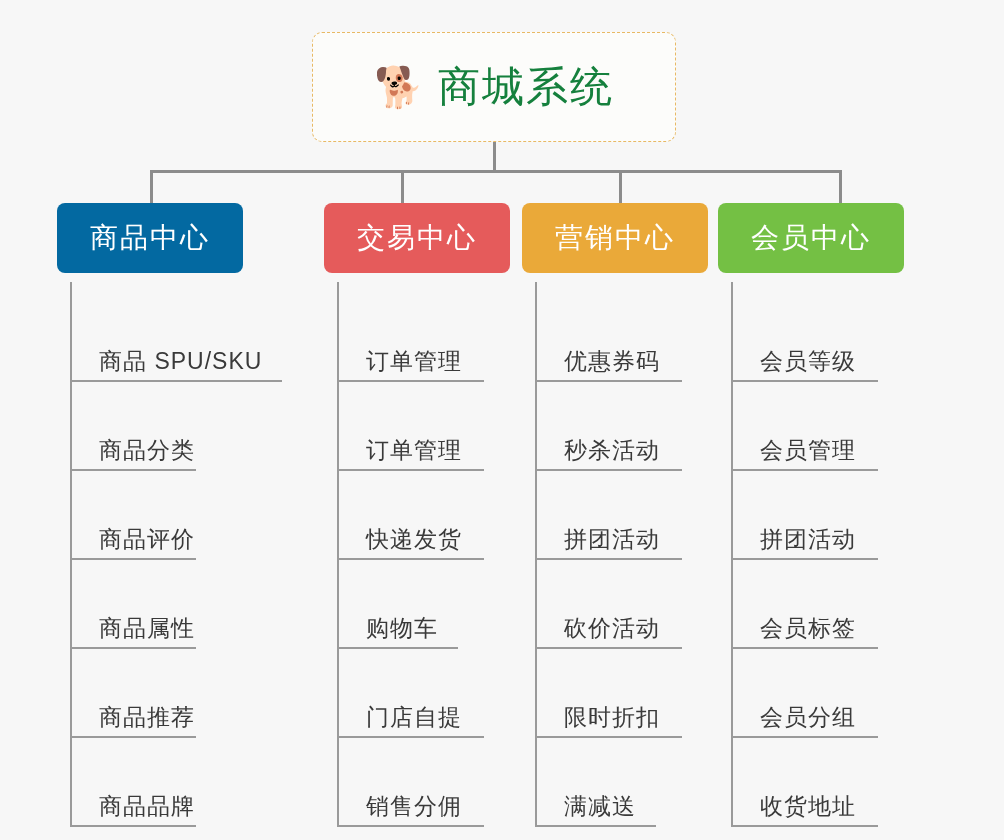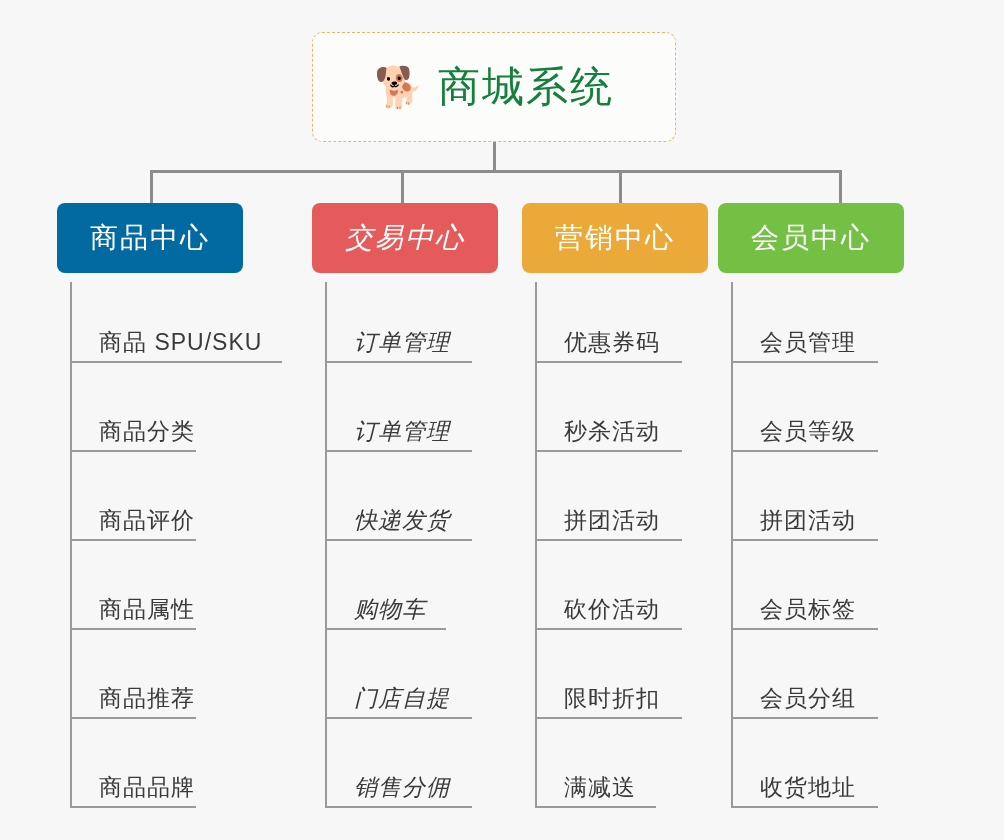--- a/index.html
+++ b/index.html
@@ -75,21 +75,21 @@
     font-size: 28px;
     letter-spacing: 2px;
     white-space: nowrap;
     box-sizing: border-box;
   }
 
   
   .leaf-list {
     position: relative;
     margin-top: 0;
-    padding-top: 1px;
+    padding-top: 20px;
   }
   .leaf-spine {
     position: absolute;
     left: 13px;
     top: 9px;
     bottom: 0;
     width: 2px;
     background: #9a9a9a;
   }
   .leaf-item {
@@ -161,21 +161,21 @@
           <div class="leaf-item">
             <div class="leaf-underline" style="width: 126px;"></div>
             <span class="leaf-label">商品推荐</span>
           </div>
           <div class="leaf-item">
             <div class="leaf-underline" style="width: 126px;"></div>
             <span class="leaf-label">商品品牌</span>
           </div>
         </div>
       </div>
-      <div class="column" style="left: 312px; width: 186px; font-style: italic;">
+      <div class="column" style="left: 324px; width: 186px;">
         <div class="cat-box" style="background: rgb(229, 91, 91); color: rgb(255, 255, 255);">
           <span>交易中心</span>
         </div>
         <div class="leaf-list">
           <div class="leaf-spine"></div>
           <div class="leaf-item">
             <div class="leaf-underline" style="width: 147px;"></div>
             <span class="leaf-label">订单管理</span>
           </div>
           <div class="leaf-item">
@@ -233,28 +233,28 @@
         </div>
       </div>
       <div class="column" style="left: 718px; width: 186px;">
         <div class="cat-box" style="background: rgb(116, 192, 68); color: rgb(255, 255, 255);">
           <span>会员中心</span>
         </div>
         <div class="leaf-list">
           <div class="leaf-spine"></div>
           <div class="leaf-item">
             <div class="leaf-underline" style="width: 147px;"></div>
+            <span class="leaf-label">会员等级</span>
+          </div>
+          <div class="leaf-item">
+            <div class="leaf-underline" style="width: 147px;"></div>
             <span class="leaf-label">会员管理</span>
           </div>
           <div class="leaf-item">
             <div class="leaf-underline" style="width: 147px;"></div>
-            <span class="leaf-label">会员等级</span>
-          </div>
-          <div class="leaf-item">
-            <div class="leaf-underline" style="width: 147px;"></div>
             <span class="leaf-label">拼团活动</span>
           </div>
           <div class="leaf-item">
             <div class="leaf-underline" style="width: 147px;"></div>
             <span class="leaf-label">会员标签</span>
           </div>
           <div class="leaf-item">
             <div class="leaf-underline" style="width: 147px;"></div>
             <span class="leaf-label">会员分组</span>
           </div>

